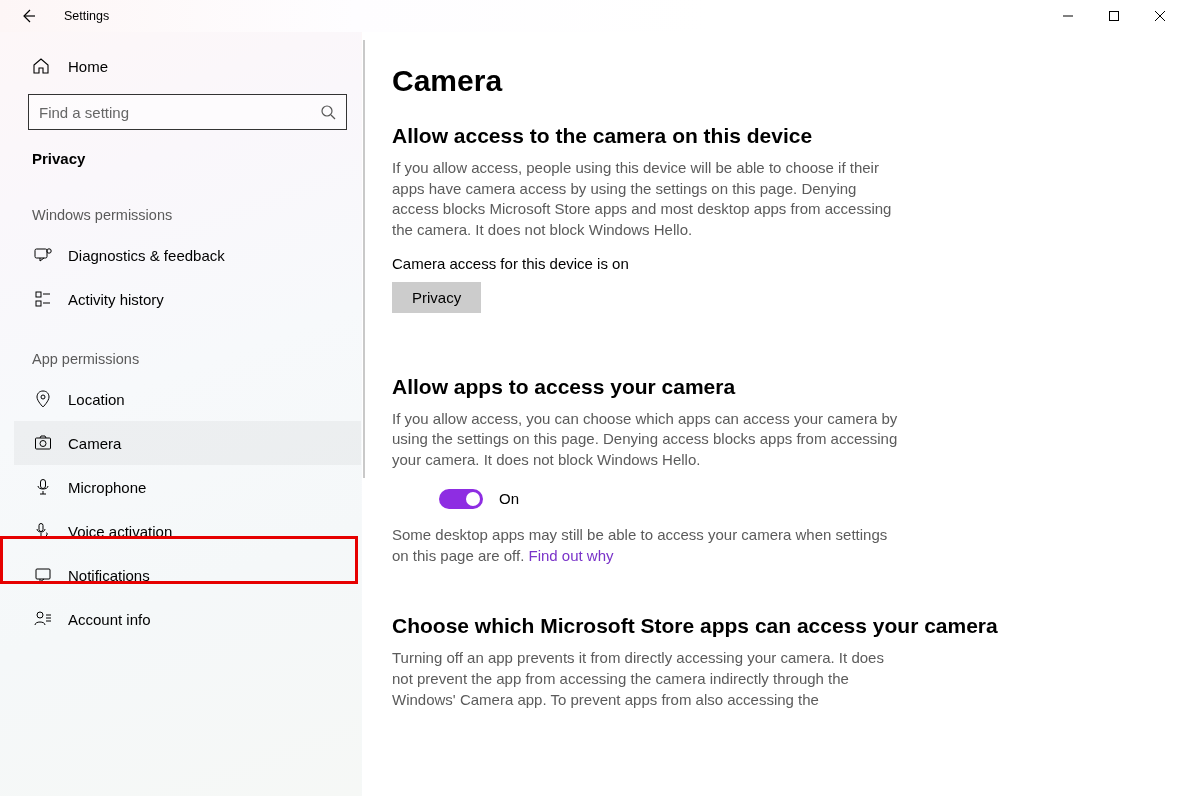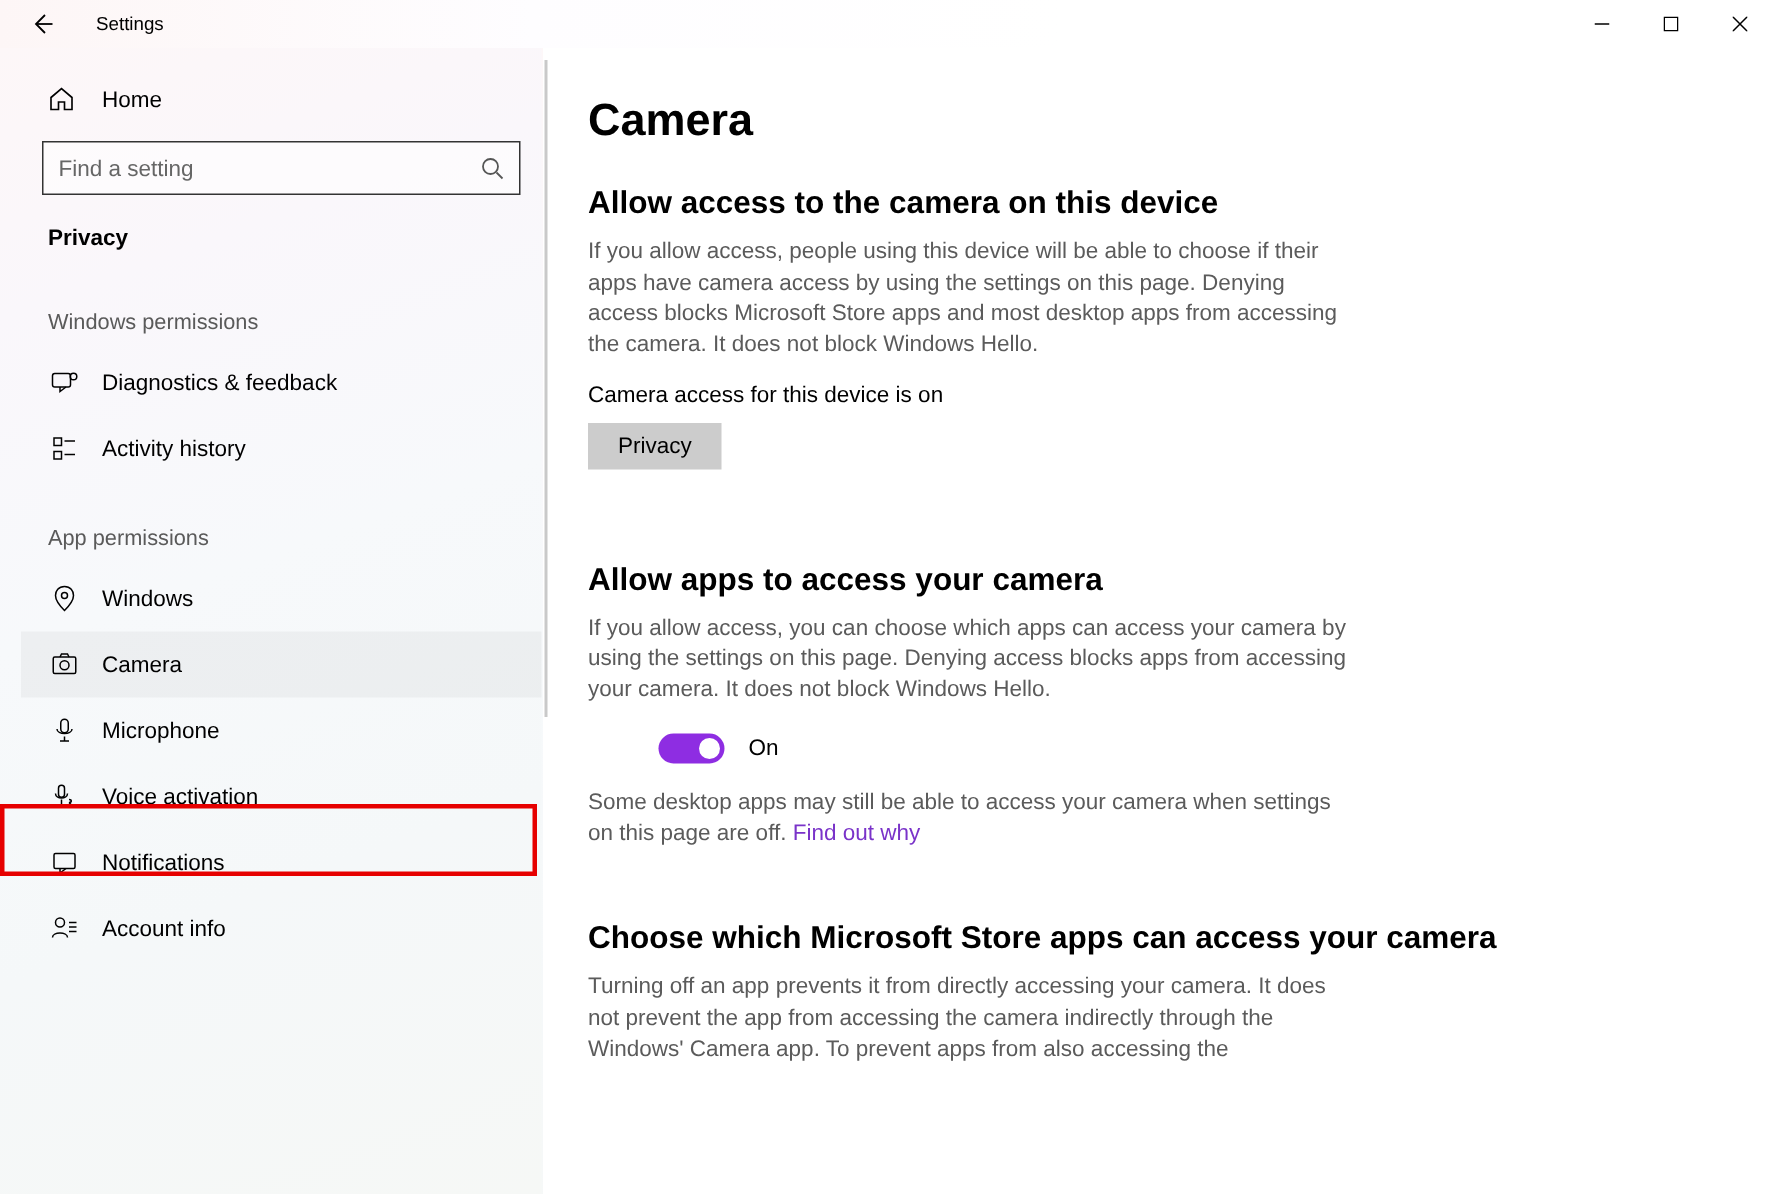--- a/index.html
+++ b/index.html
@@ -260,21 +260,21 @@
 
     <div class="group-label">App permissions</div>
 
     <div class="nav-item">
       <span class="icon">
         <svg width="18" height="18" viewBox="0 0 18 18">
             <path d="M9 1 C5 1 3 4 3 7 C3 11 9 17 9 17 C9 17 15 11 15 7 C15 4 13 1 9 1 Z" stroke="#000" fill="none"></path>
             <circle cx="9" cy="7" r="2" stroke="#000" fill="none"></circle>
           </svg>
       </span>
-      <span class="label">Windows</span>
+      <span class="label">Location</span>
     </div>
 
     <div class="nav-item selected" style="position:relative;">
       <span class="icon">
         <svg width="18" height="18" viewBox="0 0 18 18">
             <rect x="1.5" y="4" width="15" height="11" rx="1" stroke="#000" fill="none"></rect>
             <path d="M6 4 L7 2 H11 L12 4" stroke="#000" fill="none"></path>
             <circle cx="9" cy="9.5" r="3" stroke="#000" fill="none"></circle>
           </svg>
       </span>

